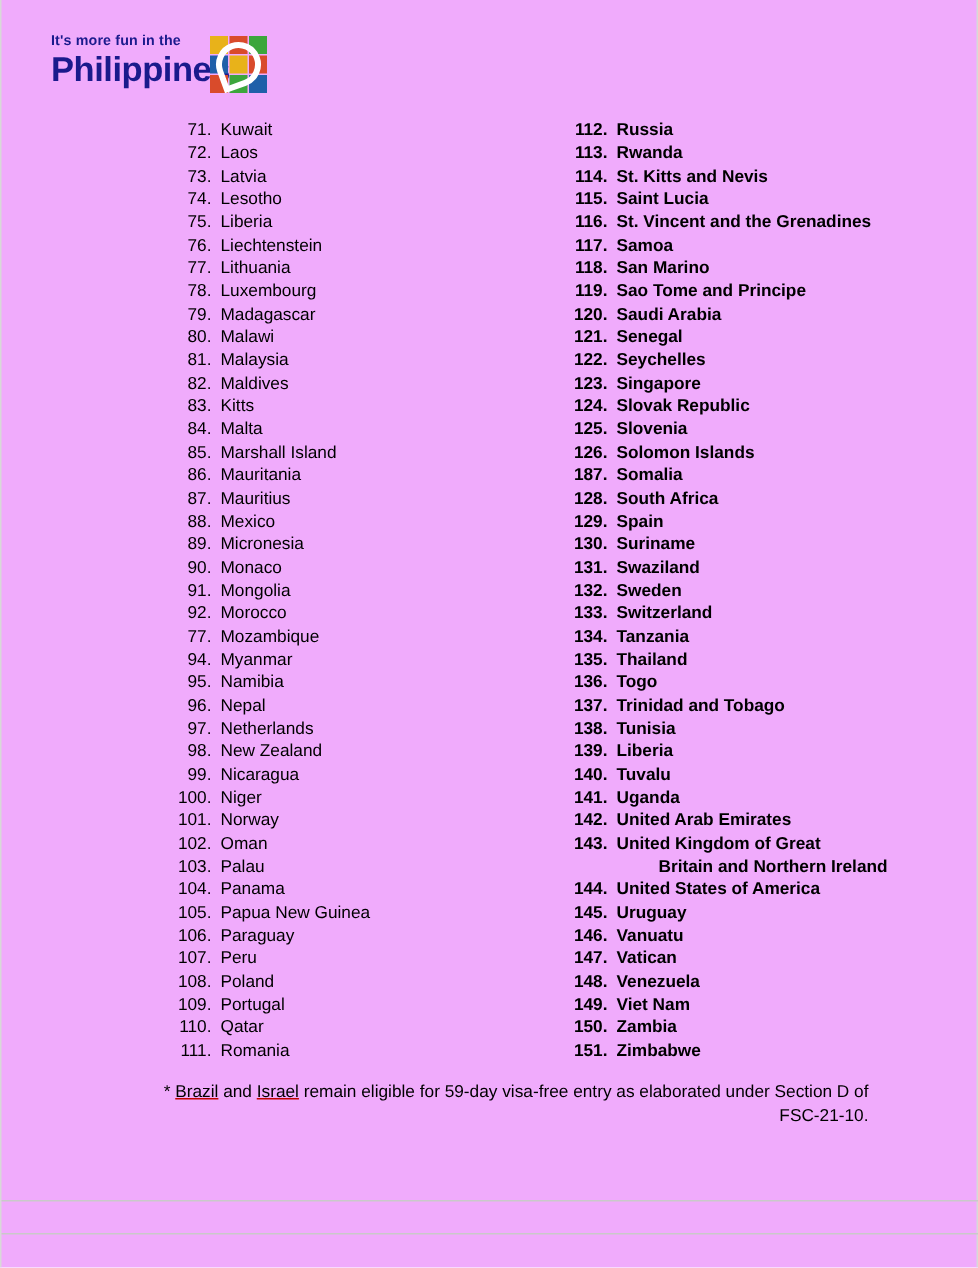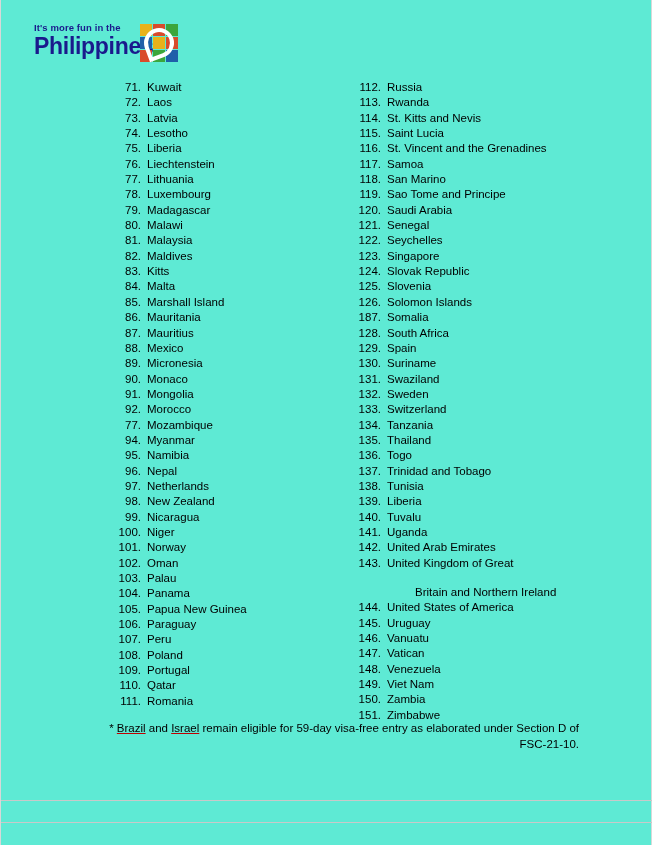--- a/index.html
+++ b/index.html
@@ -15,21 +15,21 @@
     position: relative;
     overflow: hidden;
   }
   .page {
     position: relative;
     width: 652px;
     height: 845px;
     box-sizing: border-box;
     border-left: 1px solid #d8d8d8;
     border-right: 1px solid #d8d8d8;
-    background: #5eead4;
+    background: #f0abfc;
   }
 
   
   .logo-block {
     position: absolute;
     left: 33px;
     top: 22px;
     width: 142px;
     height: 44px;
   }
@@ -96,21 +96,21 @@
     position: absolute;
     left: 0;
     top: 80px;
     width: 652px;
   }
   .col {
     position: absolute;
     top: 0;
   }
   .col-left  { left: 108px; width: 250px; }
-  .col-right { left: 348px; width: 250px; }
+  .col-right { left: 372px; width: 250px; font-weight: bold; }
 
   .entry {
     display: flex;
     font-size: 11.5px;
     line-height: 15.35px;
     color: #000;
     white-space: nowrap;
   }
   .entry .num {
     display: inline-block;
@@ -119,21 +119,20 @@
     padding-right: 6px;
     flex: 0 0 auto;
   }
   .entry .name {
     flex: 1 1 auto;
     white-space: normal;
   }
   .entry .name .cont {
     display: block;
     padding-left: 28px;
-    margin-top: 14px;
   }
 
   
   .footnote {
     position: absolute;
     left: 108px;
     top: 720px;
     width: 470px;
     font-size: 11.5px;
     line-height: 16px;

